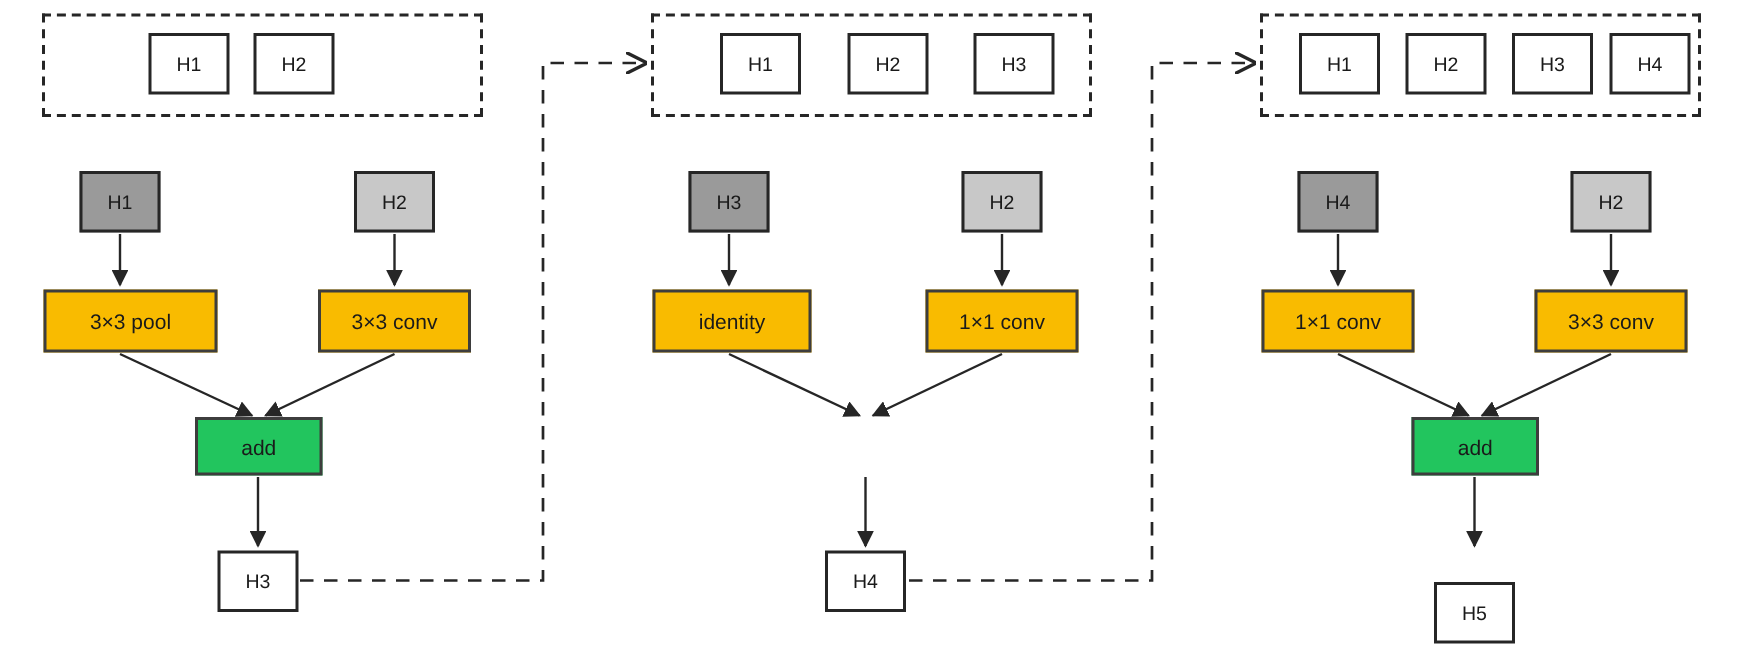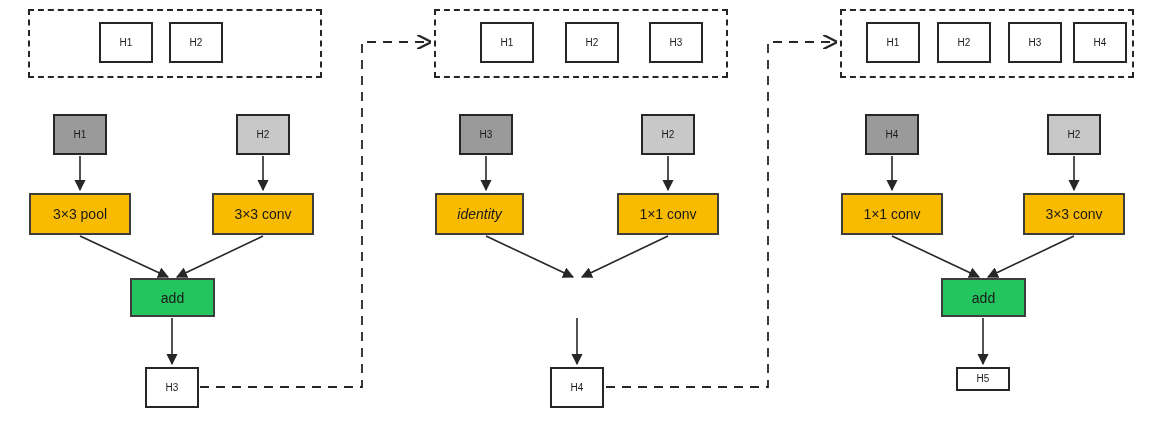--- a/index.html
+++ b/index.html
@@ -23,21 +23,21 @@
     height: 438px;
   }
   .node-box {
     position: absolute;
     box-sizing: border-box;
     display: flex;
     align-items: center;
     justify-content: center;
     border: 2px solid #262626;
     color: #1a1a1a;
-    font-size: 10px;
+    font-size: 13px;
     line-height: 1;
     white-space: nowrap;
     user-select: none;
   }
   .node-white { background: #ffffff; }
   .node-gray-dark { background: #9a9a9a; }
   .node-gray-light { background: #c8c8c8; }
   .node-orange { background: #f9bb00; border-color: #3d3d3d; }
   .node-green { background: #22c55e; border-color: #3d3d3d; }
   .group-box {
@@ -92,50 +92,50 @@
     <path d="M 606 387 L 768 387 L 768 42 L 836 42" fill="none" stroke="#262626" stroke-width="1.8" stroke-dasharray="9 7" marker-end="url(#arrowOpen)"></path>
   </svg>
 
   <div class="group-box" style="left:28px; top:9px; width:294px; height:69px;"></div>
   <div class="node-box node-white" style="left:99px; top:22px; width:54px; height:41px;">H1</div>
   <div class="node-box node-white" style="left:169px; top:22px; width:54px; height:41px;">H2</div>
 
   <div class="node-box node-gray-dark" style="left:53px; top:114px; width:54px; height:41px;">H1</div>
   <div class="node-box node-gray-light" style="left:236px; top:114px; width:54px; height:41px;">H2</div>
 
-  <div class="node-box node-orange op-label" style="left:29px; top:193px; width:102px; height:42px;">3×3 pool</div>
+  <div class="node-box node-orange op-label" style="left:29px; top:193px; width:116px; height:42px;">3×3 pool</div>
   <div class="node-box node-orange op-label" style="left:212px; top:193px; width:102px; height:42px;">3×3 conv</div>
 
   <div class="node-box node-green op-label" style="left:130px; top:278px; width:85px; height:39px;">add</div>
 
   <div class="node-box node-white" style="left:145px; top:367px; width:54px; height:41px;">H3</div>
 
   <div class="group-box" style="left:434px; top:9px; width:294px; height:69px;"></div>
   <div class="node-box node-white" style="left:480px; top:22px; width:54px; height:41px;">H1</div>
   <div class="node-box node-white" style="left:565px; top:22px; width:54px; height:41px;">H2</div>
   <div class="node-box node-white" style="left:649px; top:22px; width:54px; height:41px;">H3</div>
 
   <div class="node-box node-gray-dark" style="left:459px; top:114px; width:54px; height:41px;">H3</div>
   <div class="node-box node-gray-light" style="left:641px; top:114px; width:54px; height:41px;">H2</div>
 
-  <div class="node-box node-orange op-label" style="left:435px; top:193px; width:89px; height:42px;font-style:italic;">identity</div>
+  <div class="node-box node-orange op-label" style="left:435px; top:193px; width:106px; height:42px;">identity</div>
   <div class="node-box node-orange op-label" style="left:617px; top:193px; width:102px; height:42px;">1×1 conv</div>
 
 
   <div class="node-box node-white" style="left:550px; top:367px; width:54px; height:41px;">H4</div>
 
   <div class="group-box" style="left:840px; top:9px; width:294px; height:69px;"></div>
   <div class="node-box node-white" style="left:866px; top:22px; width:54px; height:41px;">H1</div>
   <div class="node-box node-white" style="left:937px; top:22px; width:54px; height:41px;">H2</div>
   <div class="node-box node-white" style="left:1008px; top:22px; width:54px; height:41px;">H3</div>
   <div class="node-box node-white" style="left:1073px; top:22px; width:54px; height:41px;">H4</div>
 
   <div class="node-box node-gray-dark" style="left:865px; top:114px; width:54px; height:41px;">H4</div>
   <div class="node-box node-gray-light" style="left:1047px; top:114px; width:54px; height:41px;">H2</div>
 
   <div class="node-box node-orange op-label" style="left:841px; top:193px; width:102px; height:42px;">1×1 conv</div>
   <div class="node-box node-orange op-label" style="left:1023px; top:193px; width:102px; height:42px;">3×3 conv</div>
 
   <div class="node-box node-green op-label" style="left:941px; top:278px; width:85px; height:39px;">add</div>
 
-  <div class="node-box node-white" style="left:956px; top:367px; width:54px; height:24px;">H5</div>
+  <div class="node-box node-white" style="left:956px; top:388px; width:54px; height:41px;">H5</div>
 
 </div>
 
 </body></html>

